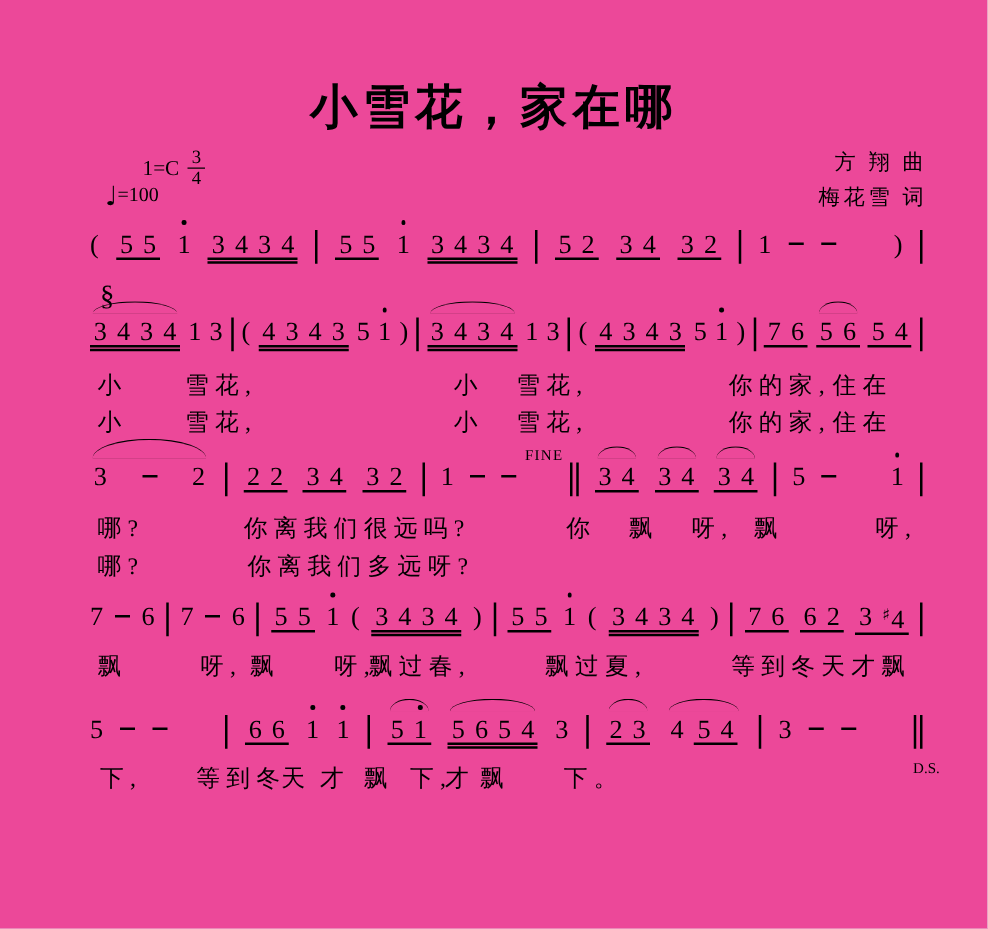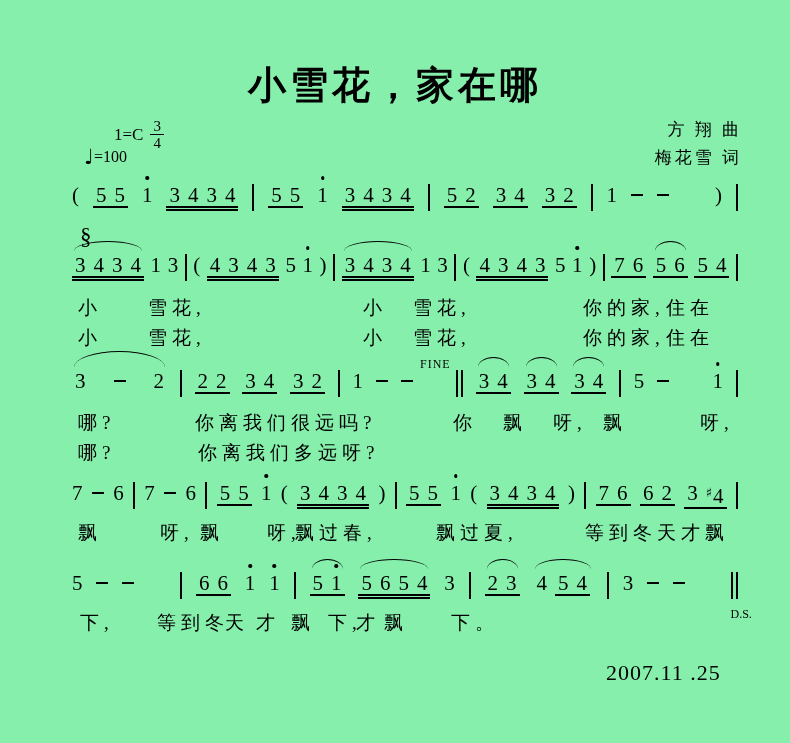--- a/index.html
+++ b/index.html
@@ -1,18 +1,18 @@
 <!DOCTYPE html>
 <html><head>
 <meta charset="utf-8">
 <style>
   html,body{margin:0;padding:0;background:#e8e8e8;}
   .sheet{
     position:relative;width:790px;height:743px;margin:0 auto;
-    background:#86efac;color:#000;
+    background:#ec4899;color:#000;
     font-family:"Liberation Serif","DejaVu Serif",serif;
     overflow:hidden;
   }
   
   .title{position:absolute;top:60px;left:0;width:100%;margin:0;text-align:center;
     font-size:38px;font-weight:bold;letter-spacing:4px;}
   .keysig{position:absolute;left:86px;top:118px;font-size:17px;display:flex;align-items:center;gap:7px;margin-left:28px;}
   .frac{display:inline-flex;flex-direction:column;align-items:center;font-size:15px;line-height:16px;}
   .frac b{font-weight:normal;}
   .frac .num{border-bottom:1.3px solid #000;padding:0 3px;}
@@ -374,14 +374,13 @@
         <span class="lseg" style="left: 225px;">天</span>
         <span class="lseg" style="left: 256px;">才</span>
         <span class="lseg" style="left: 291px;">飘</span>
         <span class="lseg" style="left: 328px;">下,</span>
         <span class="lseg" style="left: 356px;">才</span>
         <span class="lseg" style="left: 384px;">飘</span>
         <span class="lseg" style="left: 451px;">下。</span>
       </div>
     </div>
 
-  <div class="date">2007.11 .25</div>
 </div>
 
 </body></html>

